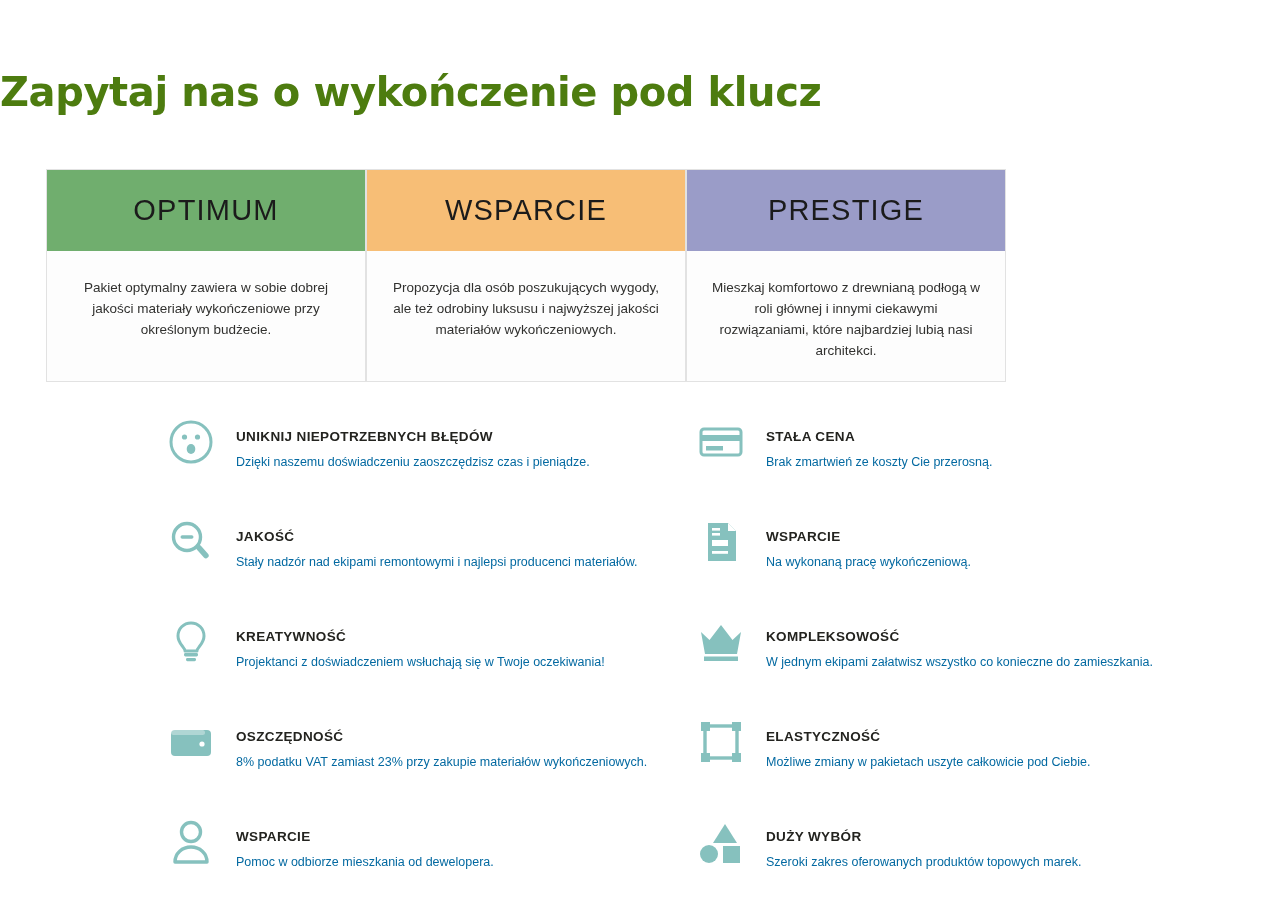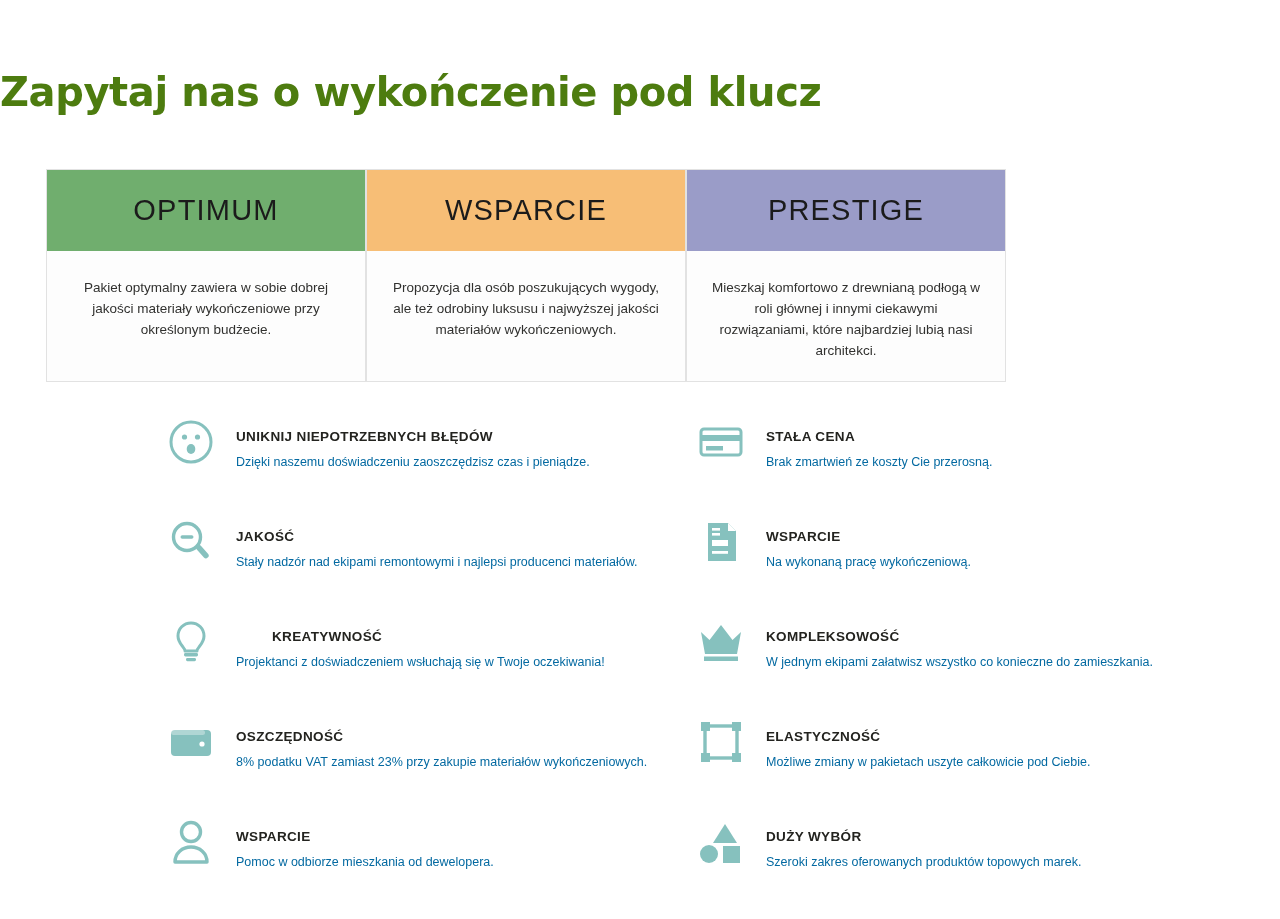--- a/index.html
+++ b/index.html
@@ -219,21 +219,21 @@
 
     <div class="feature">
       <span class="feature-icon">
         <svg width="48" height="48" viewBox="0 0 48 48" fill="none">
           <path d="M24 5 C16.5 5 11 10.8 11 18 c0 5 2.6 8 4.7 10.6 1.4 1.7 2.3 2.9 2.3 4.4 h12 c0-1.5 0.9-2.7 2.3-4.4 C34.4 26 37 23 37 18 37 10.8 31.5 5 24 5 Z" stroke="#86c1be" stroke-width="3" stroke-linejoin="round"></path>
           <rect x="17" y="35" width="14" height="3.4" rx="1.4" fill="#86c1be"></rect>
           <rect x="19" y="40" width="10" height="3.2" rx="1.4" fill="#86c1be"></rect>
         </svg>
       </span>
       <span class="feature-text">
-        <span class="feature-title" style="display:block;margin-left:36px;">KREATYWNOŚĆ</span>
+        <span class="feature-title" style="display:block;">KREATYWNOŚĆ</span>
         <span class="feature-desc" style="display:block;">Projektanci z doświadczeniem wsłuchają się w Twoje oczekiwania!</span>
       </span>
     </div>
 
     <div class="feature">
       <span class="feature-icon">
         <svg width="48" height="48" viewBox="0 0 48 48" fill="none">
           <path d="M4 14 L12.5 22 L24 7 L35.5 22 L44 14 L40 36 H8 Z" fill="#86c1be"></path>
           <rect x="7" y="38.5" width="34" height="4.5" fill="#86c1be"></rect>
         </svg>

